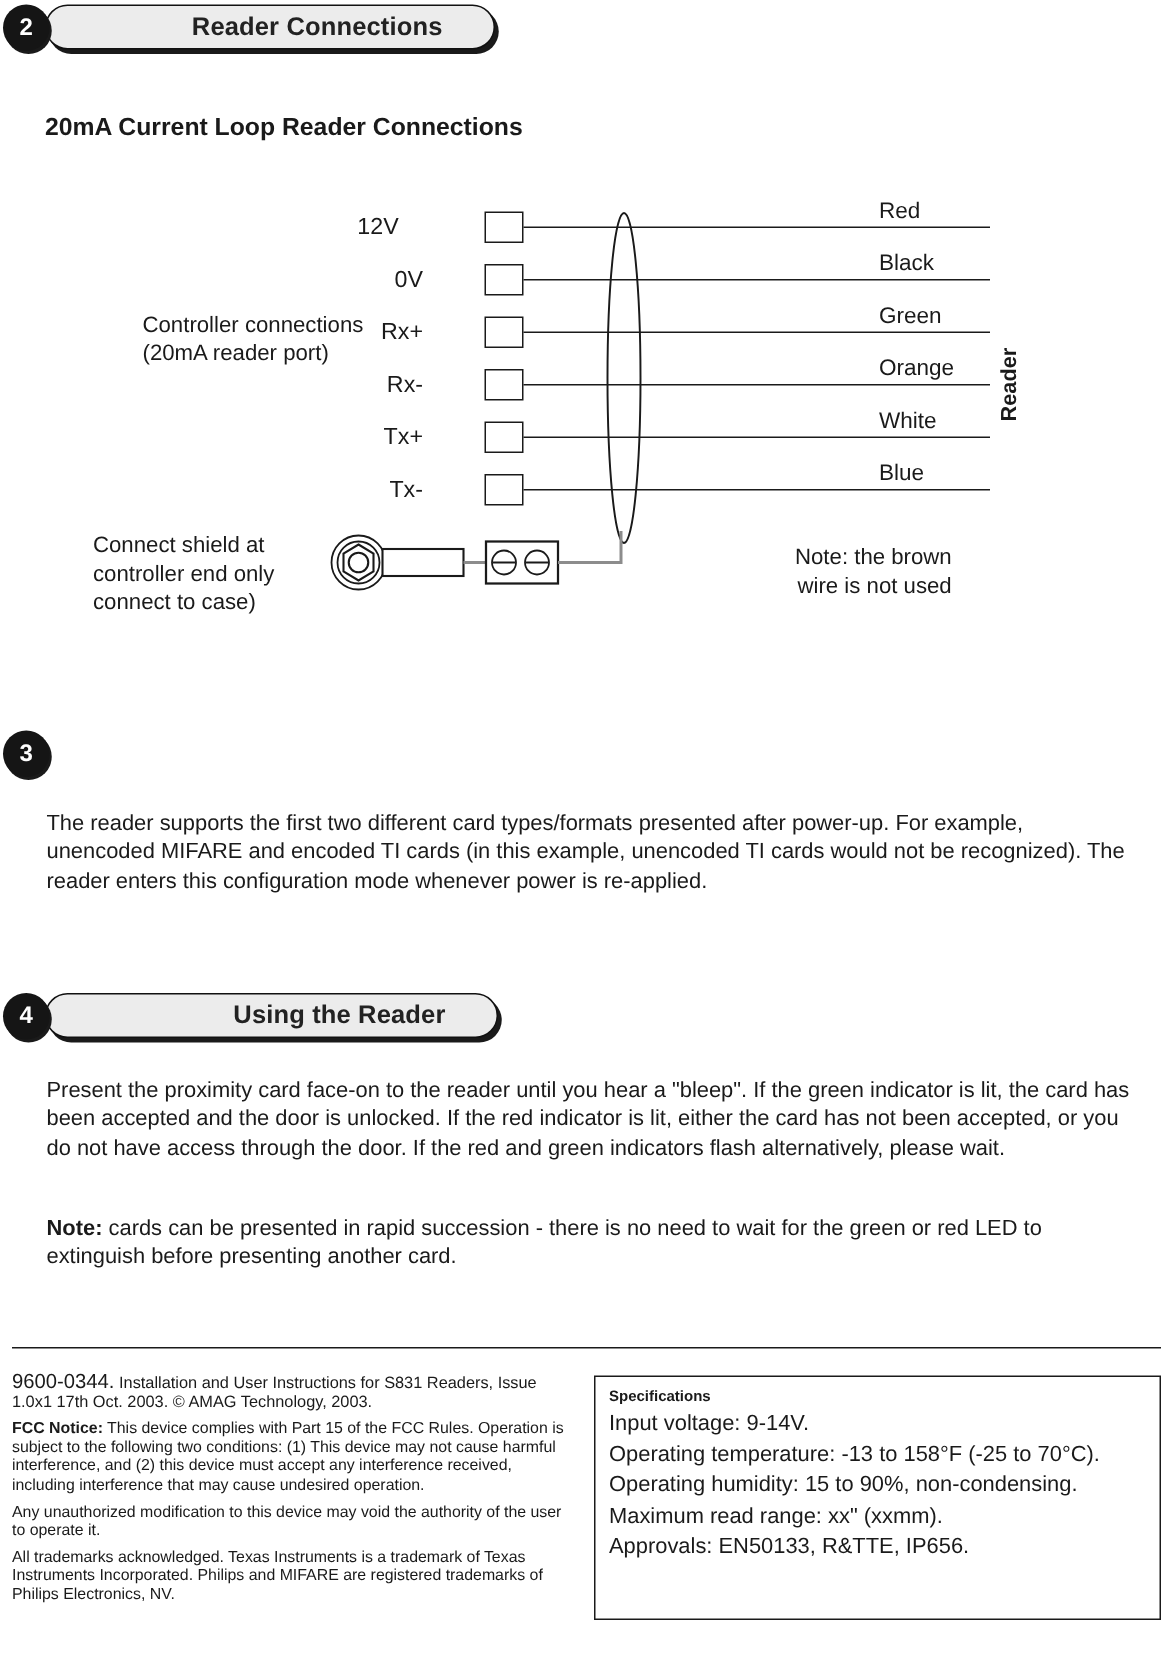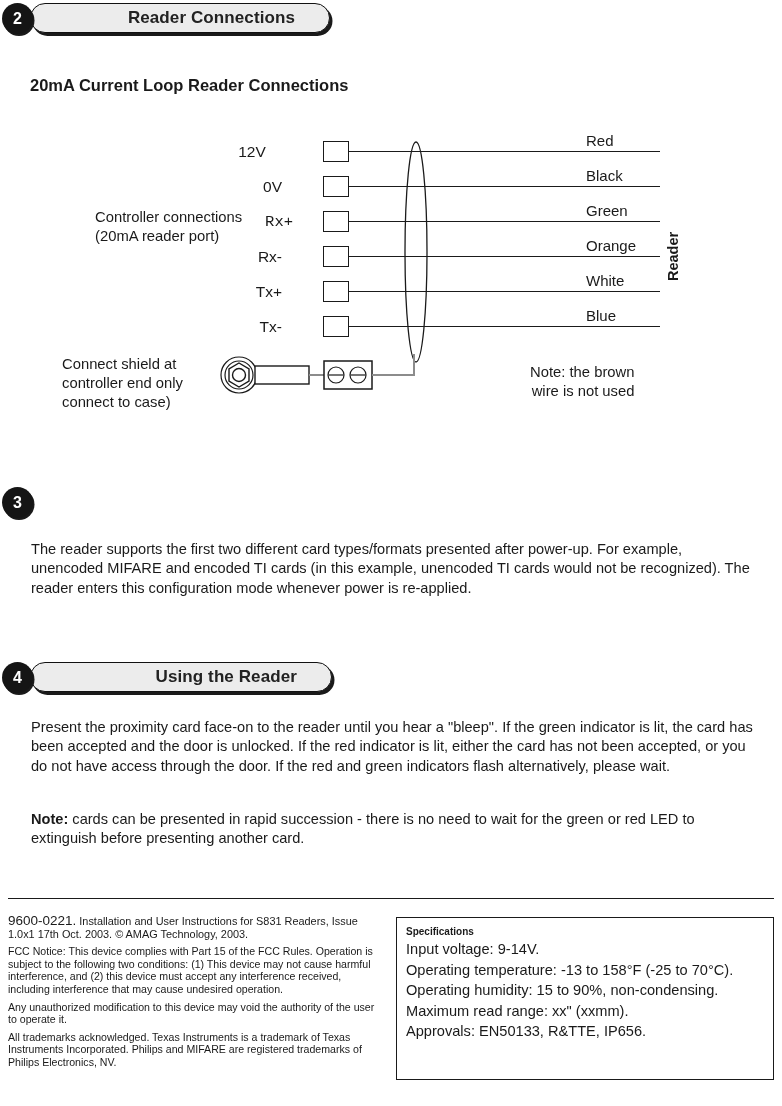--- a/index.html
+++ b/index.html
@@ -149,21 +149,21 @@
     left: 8px;
     top: 915px;
     width: 375px;
   }
   .fine {
     font-size: 10.6px;
     line-height: 12.6px;
     color: #1a1a1a;
     margin: 0 0 5px 0;
   }
-  .fine b { font-weight: normal; }
+  .fine b { font-weight: bold; }
   .docnum {
     font-size: 13.5px;
     color: #1a1a1a;
   }
   #specs-box {
     position: absolute;
     left: 396px;
     top: 917px;
     width: 378px;
     height: 163px;
@@ -193,21 +193,21 @@
 
 <div class="subtitle" style="left:30px; top:76px;">20mA Current Loop Reader Connections</div>
 
 <div id="diagram">
 
   <div class="diag-label" style="left:95px; top:88px;">Controller connections
 (20mA reader port)</div>
 
   <div class="term-label" style="left:222px; top:23px;text-align:center;">12V</div>
   <div class="term-label" style="left:222px; top:58px;">0V</div>
-  <div class="term-label" style="left:233px; top:93px;font-family:Liberation Mono, monospace;">Rx+</div>
+  <div class="term-label" style="left:222px; top:93px;">Rx+</div>
   <div class="term-label" style="left:222px; top:128px;">Rx-</div>
   <div class="term-label" style="left:222px; top:163px;">Tx+</div>
   <div class="term-label" style="left:222px; top:198px;">Tx-</div>
 
   <div class="term-box" style="left:323px; top:21px;"></div>
   <div class="term-box" style="left:323px; top:56px;"></div>
   <div class="term-box" style="left:323px; top:91px;"></div>
   <div class="term-box" style="left:323px; top:126px;"></div>
   <div class="term-box" style="left:323px; top:161px;"></div>
   <div class="term-box" style="left:323px; top:196px;"></div>
@@ -273,21 +273,21 @@
   <div class="badge">4</div>
 </div>
 
 <div class="body-text" style="left:31px; top:718px; width:730px;">Present the proximity card face-on to the reader until you hear a "bleep". If the green indicator is lit, the card has been accepted and the door is unlocked. If the red indicator is lit, either the card has not been accepted, or you do not have access through the door. If the red and green indicators flash alternatively, please wait.</div>
 
 <div class="body-text" style="left:31px; top:810px; width:722px;"><b>Note:</b><span> cards can be presented in rapid succession - there is no need to wait for the green or red LED to extinguish before presenting another card.</span></div>
 
 <div id="footer-rule"></div>
 
 <div id="footer-left">
-  <p class="fine"><span class="docnum">9600-0221.</span><span style="font-size:10.9px;"> Installation and User Instructions for S831 Readers, Issue 1.0x1 17th Oct. 2003. © AMAG Technology, 2003.</span></p>
+  <p class="fine"><span class="docnum">9600-0344.</span><span style="font-size:10.9px;"> Installation and User Instructions for S831 Readers, Issue 1.0x1 17th Oct. 2003. © AMAG Technology, 2003.</span></p>
   <p class="fine"><b>FCC Notice:</b><span> This device complies with Part 15 of the FCC Rules. Operation is subject to the following two conditions: (1) This device may not cause harmful interference, and (2) this device must accept any interference received, including interference that may cause undesired operation.</span></p>
   <p class="fine">Any unauthorized modification to this device may void the authority of the user to operate it.</p>
   <p class="fine">All trademarks acknowledged. Texas Instruments is a trademark of Texas Instruments Incorporated. Philips and MIFARE are registered trademarks of Philips Electronics, NV.</p>
 </div>
 
 <div id="specs-box">
   <div class="spec-title">Specifications</div>
   <div class="spec-line">Input voltage: 9-14V.</div>
   <div class="spec-line">Operating temperature: -13 to 158°F (-25 to 70°C).</div>
   <div class="spec-line">Operating humidity: 15 to 90%, non-condensing.</div>

